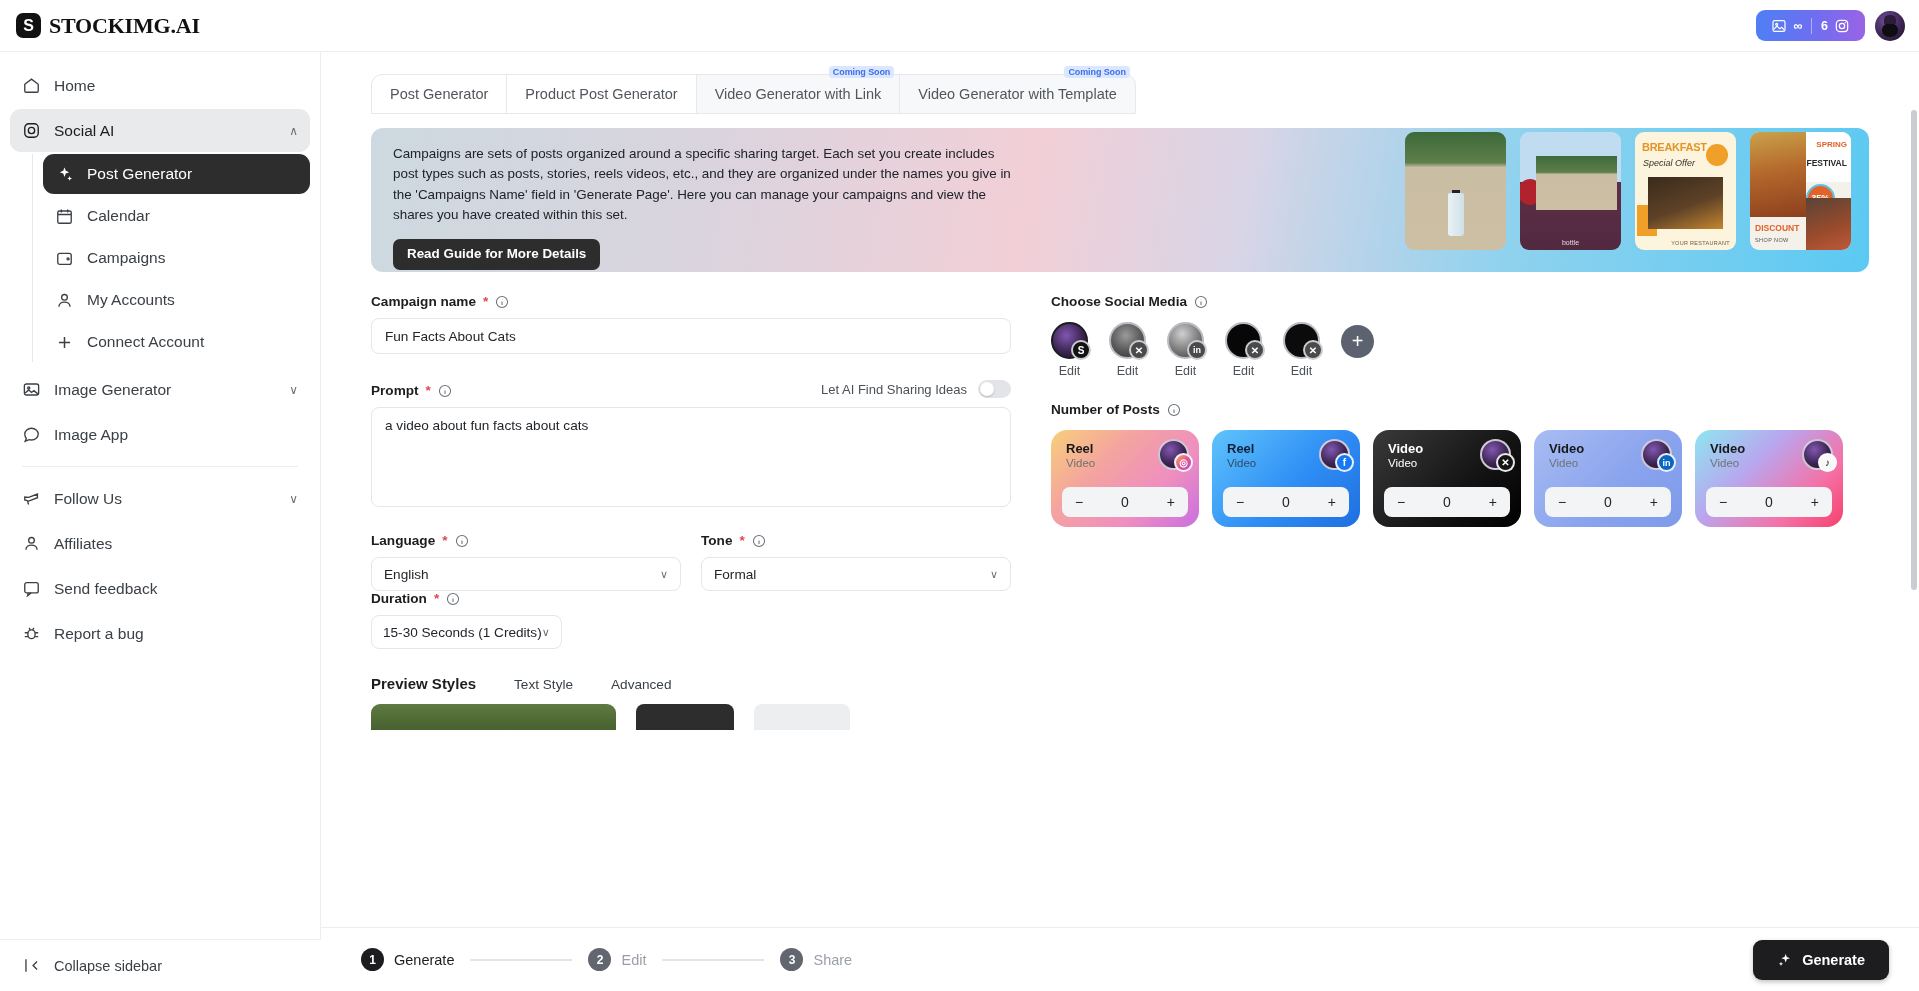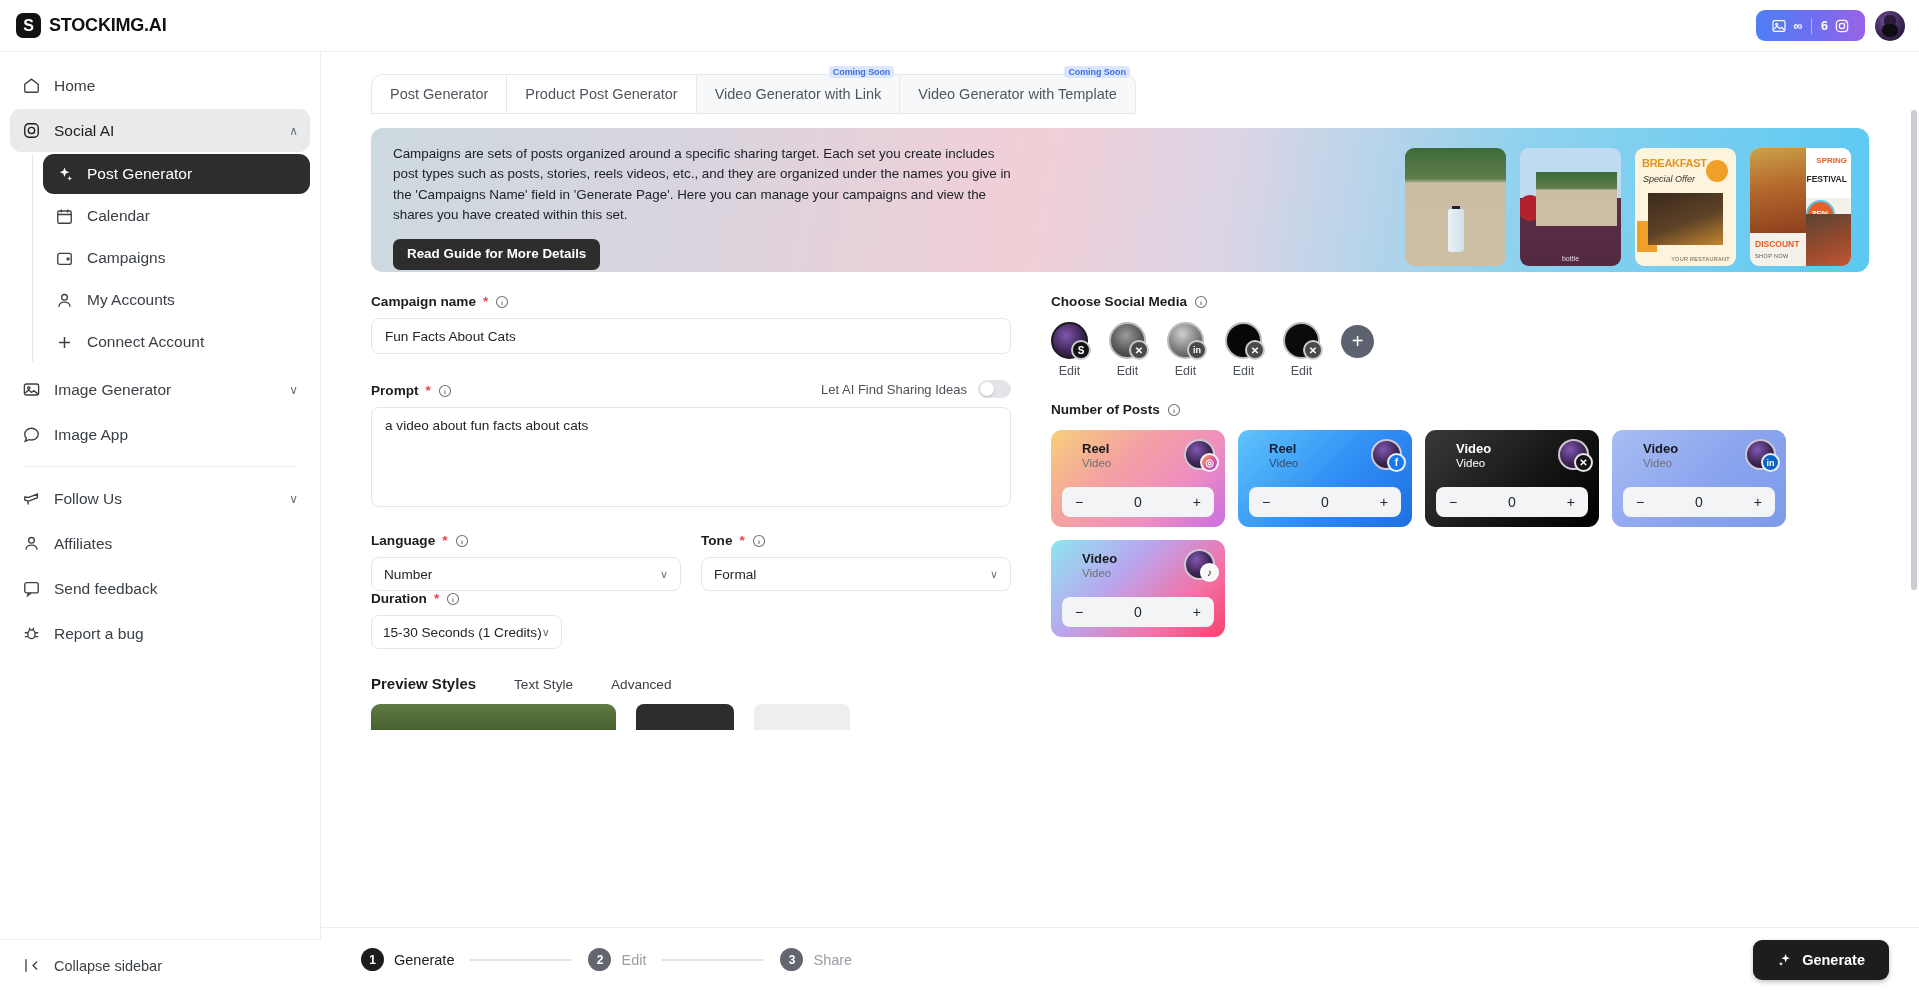--- a/index.html
+++ b/index.html
@@ -14,21 +14,21 @@
     background: #fff; border-bottom: 1px solid #eceef1;
     display: flex; align-items: center; justify-content: space-between;
     padding: 0 14px 0 16px; z-index: 40;
   }
   .brand { display: flex; align-items: center; gap: 8px; }
   .brand-mark {
     width: 25px; height: 25px; border-radius: 7px; background: #121212;
     display: flex; align-items: center; justify-content: center;
     color: #fff; font-size: 16px; font-weight: 700;
   }
-  .brand-text { font-size: 18px; font-weight: 700; letter-spacing: -0.2px; color: #111; }
+  .brand-text { font-size: 22px; font-weight: 700; letter-spacing: -0.2px; color: #111; font-family: Liberation Serif, serif; }
   .topright { display: flex; align-items: center; gap: 10px; }
   .credit-pill {
     height: 31px; border-radius: 9px; display: flex; align-items: center;
     background: linear-gradient(90deg, #4f7ff5 0%, #6f6ef0 55%, #9b63e6 100%);
     color: #fff; font-size: 12.5px; font-weight: 600; padding: 0 6px;
   }
   .credit-seg { display: flex; align-items: center; gap: 6px; padding: 0 9px; }
   .credit-seg + .credit-seg { border-left: 1px solid rgba(255,255,255,.45); }
   .avatar-img {
     width: 30px; height: 30px; border-radius: 50%;
@@ -103,21 +103,21 @@
     display: flex; align-items: flex-start; overflow: hidden;
   }
   .banner-text {
     padding: 16px 0 0 22px; width: 650px; font-size: 13.4px; line-height: 1.52; color: #20232a;
   }
   .guide-btn {
     margin-top: 13px; display: inline-flex; align-items: center; height: 31px;
     padding: 0 14px; background: #2d2d2d; color: #fff; font-size: 13.4px;
     font-weight: 600; border-radius: 7px; cursor: pointer;
   }
-  .thumbs { position: absolute; right: 18px; top: 20px; display: flex; gap: 14px; margin-left: 16px; }
+  .thumbs { position: absolute; right: 18px; top: 4px; display: flex; gap: 14px; margin-left: 16px; }
   .thumb { width: 101px; height: 118px; border-radius: 9px; overflow: hidden; position: relative; }
   .th1 { background: linear-gradient(180deg,#3d6a3a 0%, #5f7e4a 26%, #c9bda4 30%, #cdbfa3 100%); }
   .th1::after {
     content:""; position:absolute; left:43%; top:52%; width:15%; height:36%;
     background: linear-gradient(90deg,#e9f2f6,#cfe0e8); border-radius: 2px 2px 3px 3px;
     box-shadow: 0 -7px 0 -4px #23242a;
   }
   .th2 { background: linear-gradient(180deg,#bfdcf0 0%, #bfdcf0 42%, #5d2f46 42%, #522941 100%); }
   .th2 .inner {
     position:absolute; left:16%; top:20%; width:80%; height:46%;
@@ -196,21 +196,21 @@
     display: flex; align-items: center; justify-content: center; font-size: 10px; font-weight: 700;
   }
   .soc-badge.grey { background: #4a4a4a; }
   .soc-edit { font-size: 12.5px; color: #4c5157; margin-top: 5px; }
   .soc-add {
     width: 33px; height: 33px; border-radius: 50%; background: #5c6270; color: #fff;
     display: flex; align-items: center; justify-content: center; font-size: 20px; margin-top: 3px; cursor: pointer;
   }
   
   .posts { display: flex; flex-wrap: wrap; gap: 13px; margin-top: 13px; }
-  .pcard { width: 174px; height: 97px; border-radius: 11px; padding: 11px 11px 0 31px; position: relative; }
+  .pcard { width: 148px; height: 97px; border-radius: 16px; padding: 11px 11px 0 15px; position: relative; }
   .p-ig { background: linear-gradient(135deg,#f7cf7a 0%, #f4a3a0 35%, #ef8ec0 68%, #c96fe0 100%); }
   .p-fb { background: linear-gradient(135deg,#5fc4fb 0%, #2f8ef5 55%, #1f6fe0 100%); }
   .p-x  { background: linear-gradient(135deg,#3a3a3a 0%, #141414 60%, #000 100%); }
   .p-li { background: linear-gradient(135deg,#a9bdf2 0%, #8aa4ee 55%, #7e9ae9 100%); }
   .p-tt { background: linear-gradient(135deg,#8ee6f0 0%, #b9a6ee 38%, #f472a8 72%, #f6416c 100%); }
   .p-name { font-size: 13px; font-weight: 700; color: #17181b; }
   .p-sub { font-size: 11.5px; color: #6d7178; margin-top: 1px; }
   .p-x .p-name, .p-x .p-sub { color: #fff; }
   .p-fb .p-name { color: #10213a; } .p-fb .p-sub { color: #31496b; }
   .p-av {
@@ -511,21 +511,21 @@
           <div>
             <div class="flabel">
               <span>Language</span>
               <span class="req">*</span>
               <svg class="info" viewBox="0 0 24 24" fill="none" stroke="#6b7078" stroke-width="1.8">
                 <circle cx="12" cy="12" r="9.5"></circle>
                   <path d="M12 11v6M12 7.4v.2"></path>
               </svg>
             </div>
             <div class="select">
-              <span>Number</span>
+              <span>English</span>
               <span class="caret">∨</span>
             </div>
           </div>
           <div>
             <div class="flabel">
               <span>Tone</span>
               <span class="req">*</span>
               <svg class="info" viewBox="0 0 24 24" fill="none" stroke="#6b7078" stroke-width="1.8">
                 <circle cx="12" cy="12" r="9.5"></circle>
                   <path d="M12 11v6M12 7.4v.2"></path>

